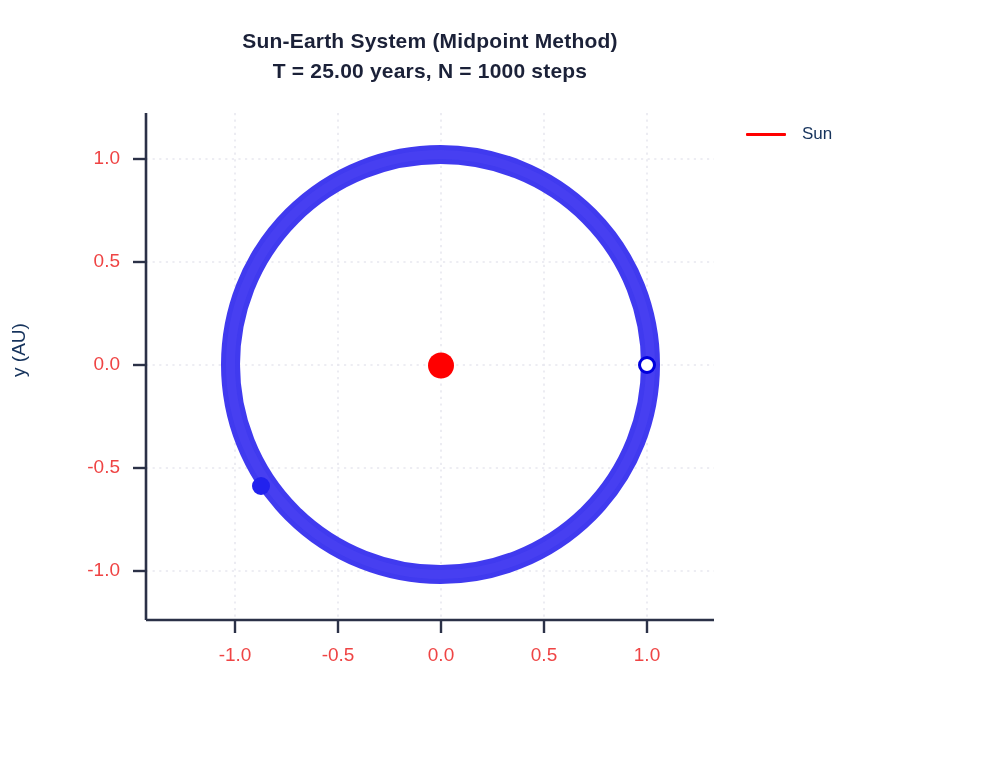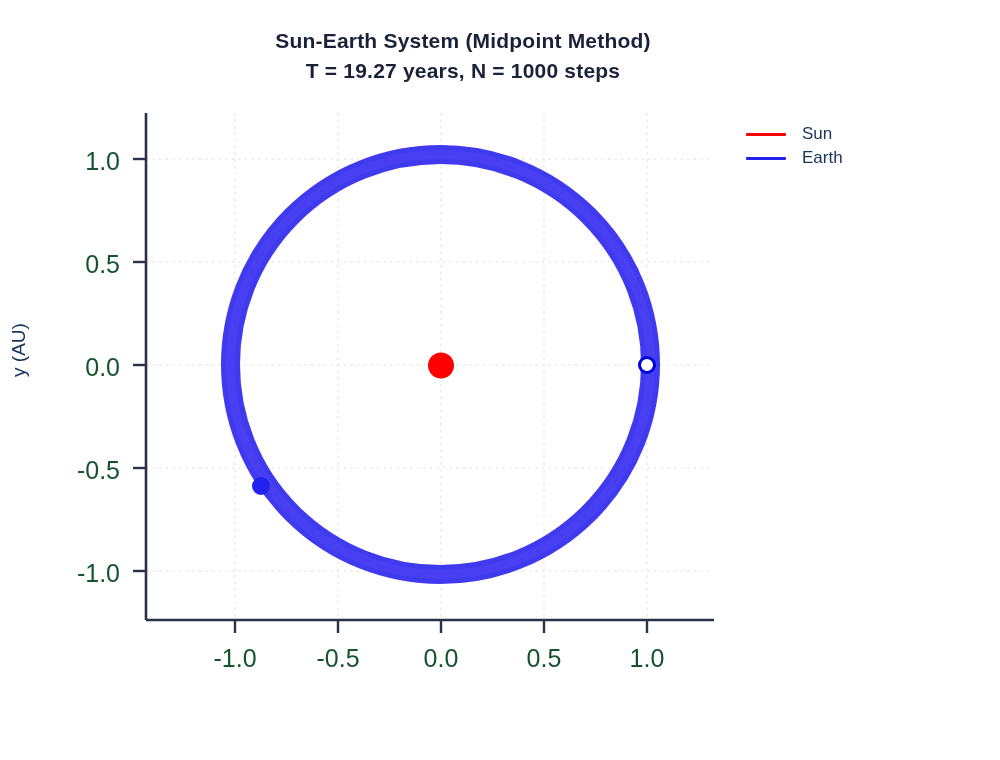--- a/index.html
+++ b/index.html
@@ -29,26 +29,25 @@
     position: absolute;
     left: 0;
     top: 26px;
     width: 860px;
     text-align: center;
     color: #1b2138;
     font-weight: bold;
     font-size: 21px;
     line-height: 30px;
     letter-spacing: 0.2px;
-    padding-left: 33px;
   }
   .tick-label {
     position: absolute;
-    color: #14532d;
-    font-size: 25px;
+    color: #ef4444;
+    font-size: 19px;
     white-space: nowrap;
   }
   .xtick {
     text-align: center;
     width: 80px;
   }
   .ytick {
     text-align: right;
     width: 80px;
   }
@@ -105,21 +104,21 @@
     border-radius: 1px;
   }
 </style>
 </head>
 <body>
 
 <div id="figure">
 
   <div class="title-block">
     <div>Sun-Earth System (Midpoint Method)</div>
-    <div>T = 19.27 years, N = 1000 steps</div>
+    <div>T = 25.00 years, N = 1000 steps</div>
   </div>
 
   <svg id="chart-svg" width="1000" height="760">
 
     <g stroke="#e8e8ef" stroke-width="1.6" stroke-dasharray="2.2 4.4">
       <line x1="235" y1="113" x2="235" y2="620"></line>
       <line x1="338" y1="113" x2="338" y2="620"></line>
       <line x1="441" y1="113" x2="441" y2="620"></line>
       <line x1="544" y1="113" x2="544" y2="620"></line>
       <line x1="647" y1="113" x2="647" y2="620"></line>
@@ -185,21 +184,15 @@
 
   <div class="axis-title" id="ylabel">y (AU)</div>
 
   <div id="legend">
     <div class="legend-row">
       <span class="legend-key">
         <span class="key-line" style="background:#ff0000;"></span>
       </span>
       <span class="legend-label">Sun</span>
     </div>
-    <div class="legend-row">
-      <span class="legend-key">
-        <span class="key-line" style="background:#2222ee;"></span>
-      </span>
-      <span class="legend-label">Earth</span>
-    </div>
   </div>
 
 </div>
 
 </body></html>

